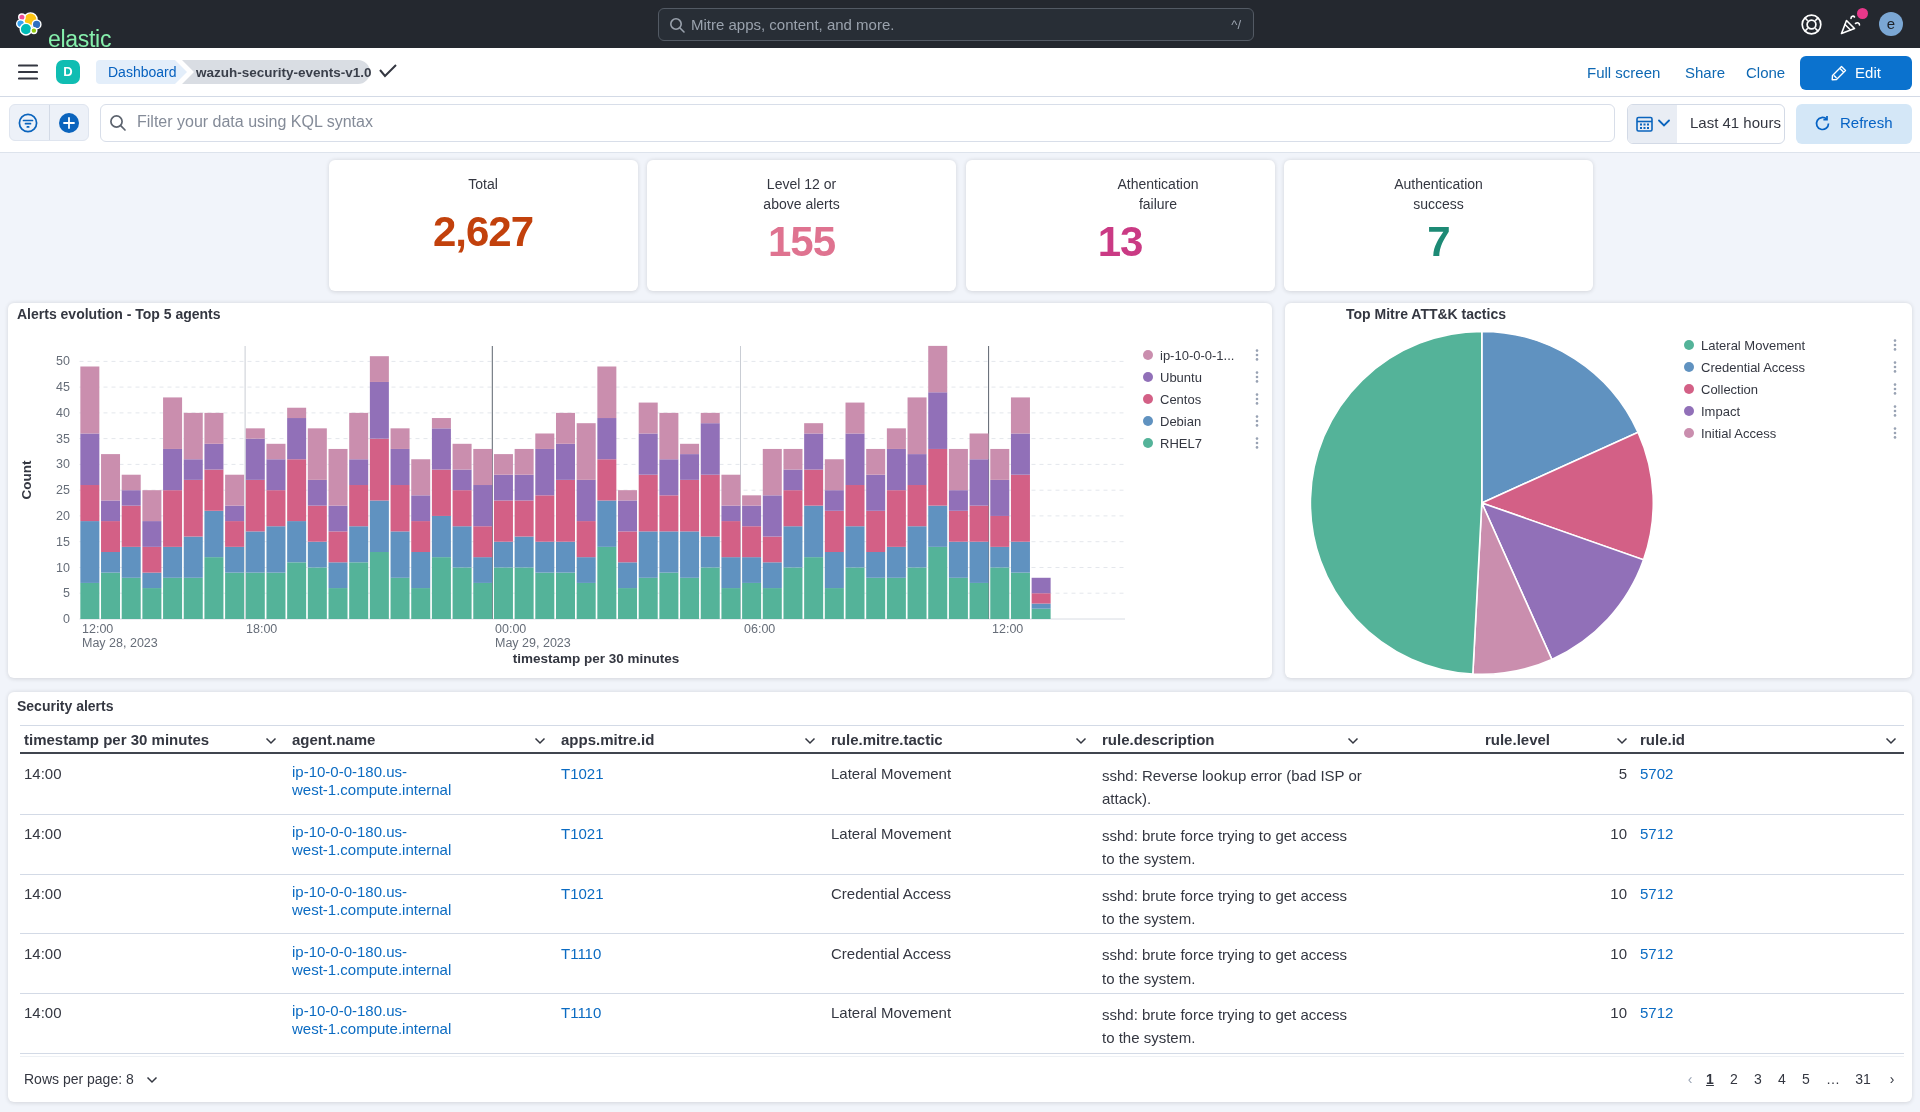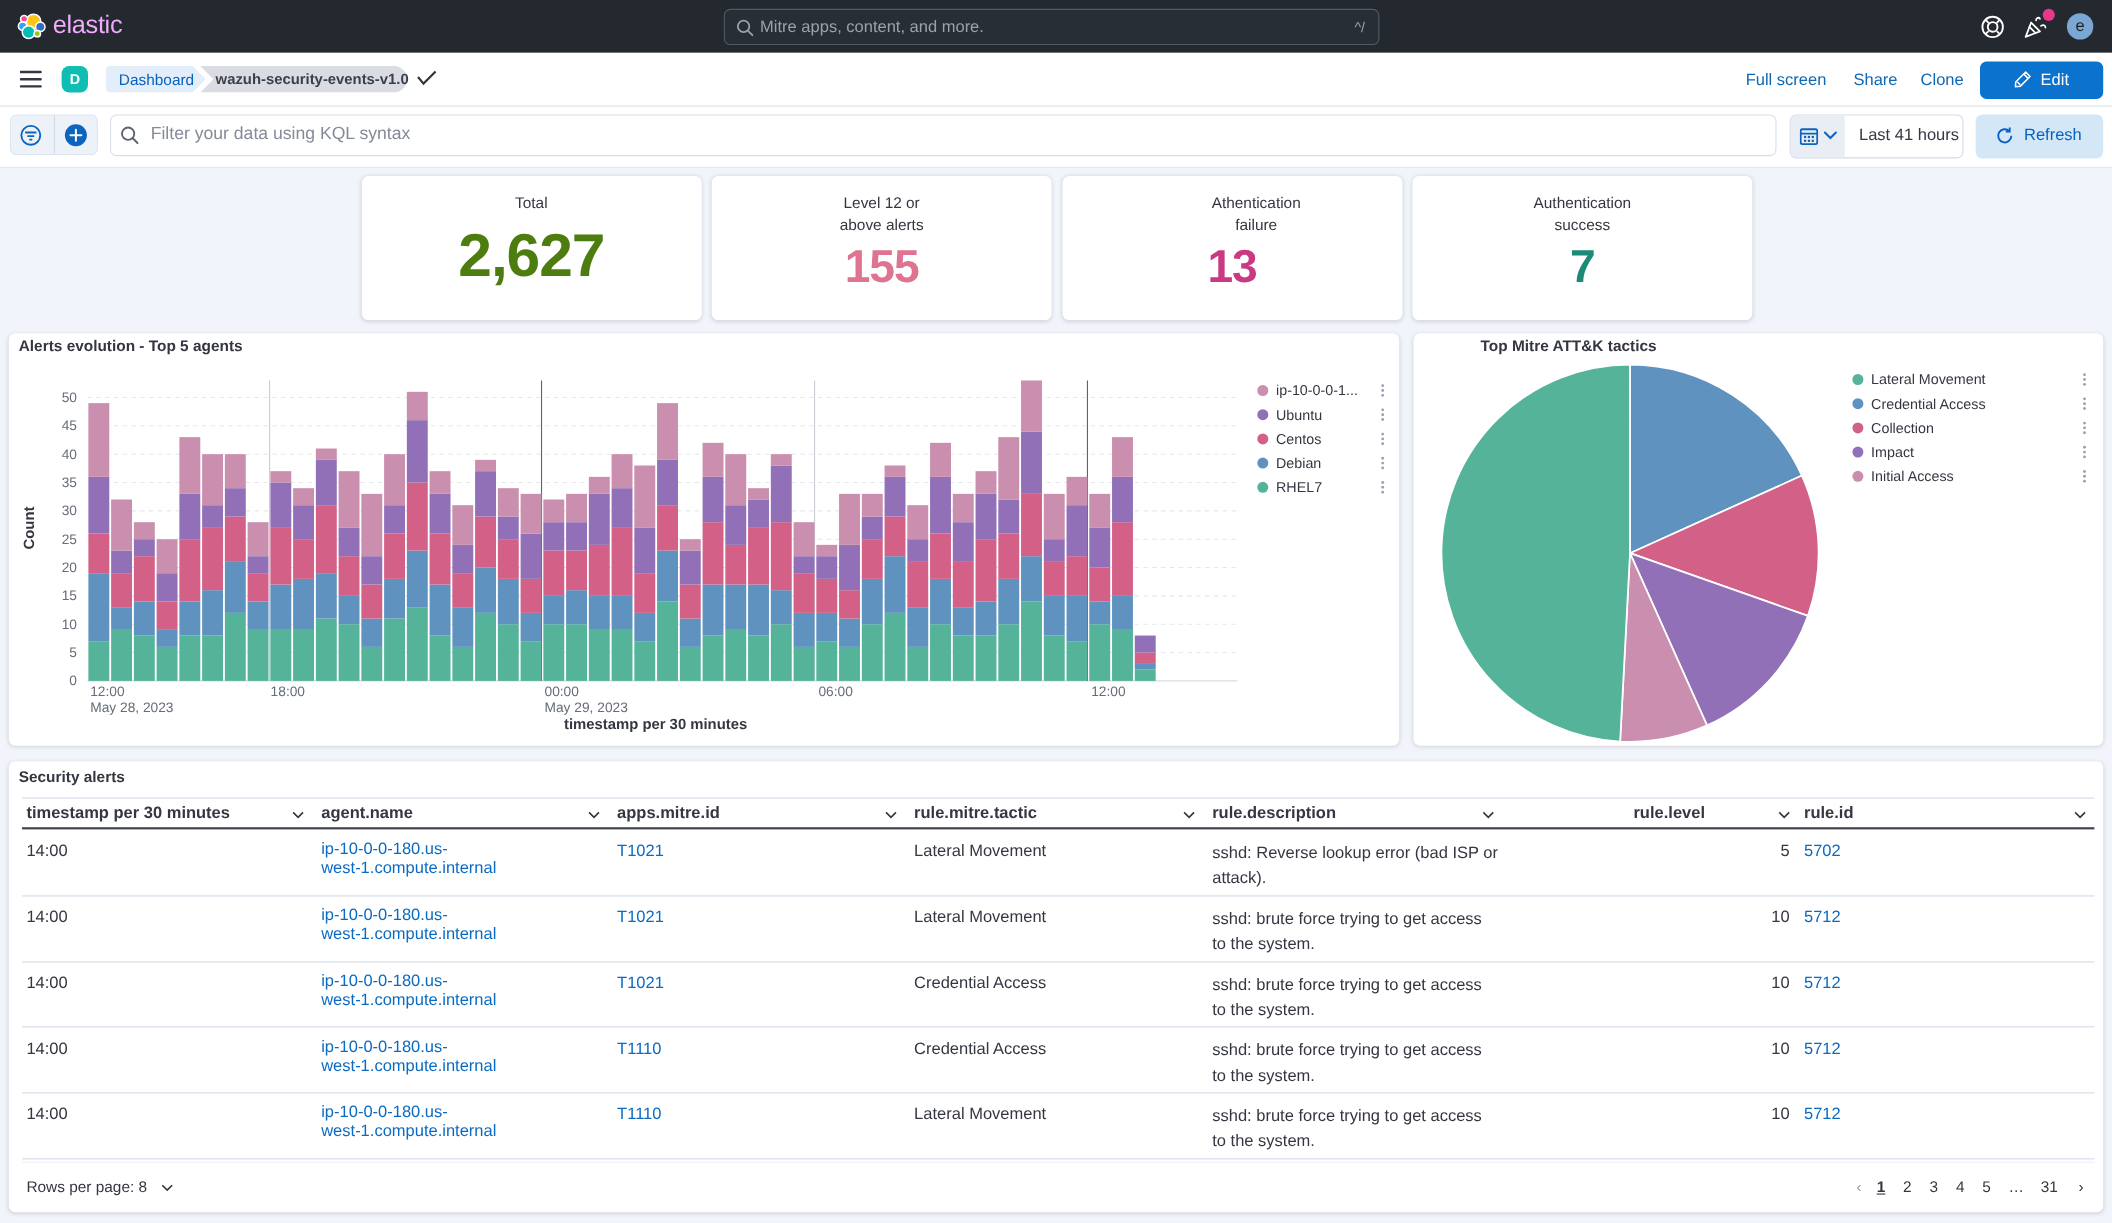--- a/index.html
+++ b/index.html
@@ -5,21 +5,21 @@
 .abs{position:absolute;}
 .topbar{position:absolute;left:0;top:0;width:1920px;height:48px;background:#24282f;}
 .navbar{position:absolute;left:0;top:48px;width:1920px;height:49px;background:#fff;border-bottom:1px solid #d3dae6;}
 .filterrow{position:absolute;left:0;top:97px;width:1920px;height:56px;background:#fff;border-bottom:1px solid #dde3ec;}
 .content{position:absolute;left:0;top:153px;width:1920px;height:959px;background:#f1f4fa;}
 .panel{position:absolute;background:#fff;border-radius:6px;box-shadow:0 0.9px 4px rgba(0,0,0,0.13);}
 .ptitle{font-size:14px;font-weight:700;color:#343741;}
 .searchbox{position:absolute;left:658px;top:8px;width:596px;height:33px;background:#282e36;border:1px solid #535a64;border-radius:6px;}
 .searchph{position:absolute;left:32px;top:7px;font-size:15px;color:#9aa2ad;}
 .slash{position:absolute;right:12px;top:8px;font-size:13px;color:#9aa2ad;}
-.elastic{position:absolute;left:48px;top:9px;font-size:23px;font-weight:500;color:#f0abfc;letter-spacing:-0.3px;}
+.elastic{position:absolute;left:48px;top:26px;font-size:23px;font-weight:500;color:#86efac;letter-spacing:-0.3px;}
 .navright{position:absolute;top:64px;font-size:15px;font-weight:500;color:#0e68b3;}
 .editbtn{position:absolute;left:1800px;top:56px;width:112px;height:34px;background:#0b72ce;border-radius:6px;color:#fff;font-size:15px;font-weight:500;text-align:center;line-height:34px;}
 .card{position:absolute;background:#fff;border-radius:6px;box-shadow:0 0.9px 4px rgba(0,0,0,0.13);top:160px;width:309px;height:131px;text-align:center;}
 .clabel{font-size:14px;color:#343741;line-height:20px;}
 .cnum{font-weight:700;letter-spacing:-1px;line-height:inherit;}
 .cell{position:absolute;font-size:15px;color:#343741;}
 .link{color:#0b6bc2;}
 .hdr{position:absolute;font-size:15px;font-weight:700;color:#343741;top:731px;}
 </style></head>
 <body>
@@ -134,33 +134,33 @@
     <path d="M14.5 8.5 a6 6 0 1 1 -1.8 -4.3" fill="none" stroke="#0562c4" stroke-width="1.7"></path>
     <path d="M13 1 L13 4.6 L9.4 4.6" fill="none" stroke="#0562c4" stroke-width="1.7"></path>
   </svg>
 <div class="abs" style="left:1840px;top:114px;font-size:15px;font-weight:500;color:#0562c4;">Refresh</div>
 <div class="content"></div>
 <div class="card" style="left:328.5px;">
 <div class="abs" style="left:0;top:14px;width:309px;">
       <div class="clabel">Total</div>
     </div>
 <div class="abs" style="left:0;top:42.0px;width:309px;line-height:60px;">
-      <div class="cnum" style="color:#4d7c0f;font-size:55px;">2,627</div>
+      <div class="cnum" style="color:#c2410c;font-size:42px;">2,627</div>
     </div>
 </div>
 <div class="card" style="left:647.0px;">
 <div class="abs" style="left:0;top:13.5px;width:309px;">
       <div class="clabel">Level 12 or<br>above alerts</div>
     </div>
 <div class="abs" style="left:0;top:58.3px;width:309px;line-height:48px;">
       <div class="cnum" style="color:#df7390;font-size:42px;">155</div>
     </div>
 </div>
 <div class="card" style="left:965.5px;">
-<div class="abs" style="left:0;top:13.5px;width:353px;">
+<div class="abs" style="left:16px;top:13.5px;width:353px;">
       <div class="clabel">Athentication<br>failure</div>
     </div>
 <div class="abs" style="left:0;top:58.3px;width:309px;line-height:48px;">
       <div class="cnum" style="color:#ca3a84;font-size:42px;">13</div>
     </div>
 </div>
 <div class="card" style="left:1284.0px;">
 <div class="abs" style="left:0;top:13.5px;width:309px;">
       <div class="clabel">Authentication<br>success</div>
     </div>

